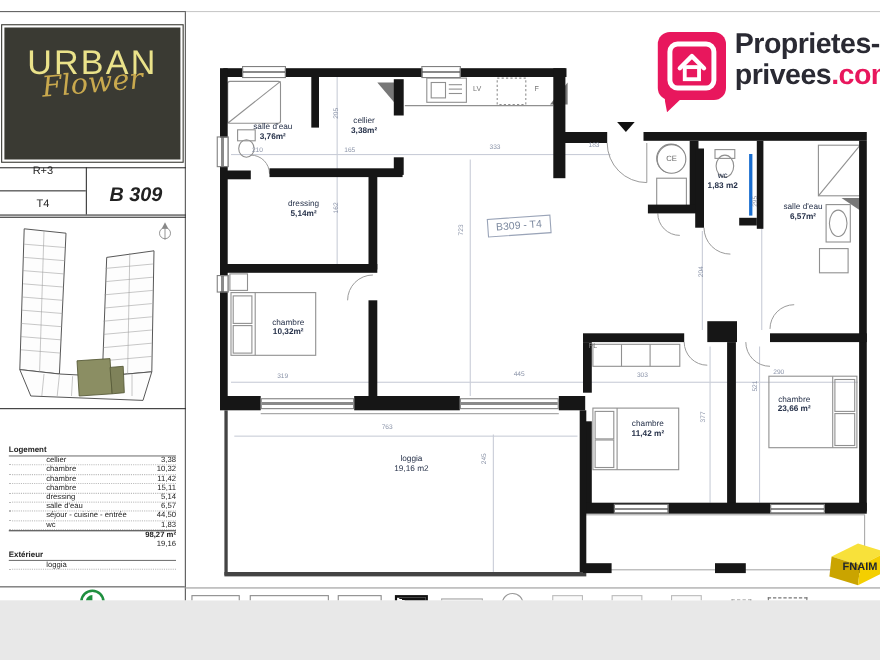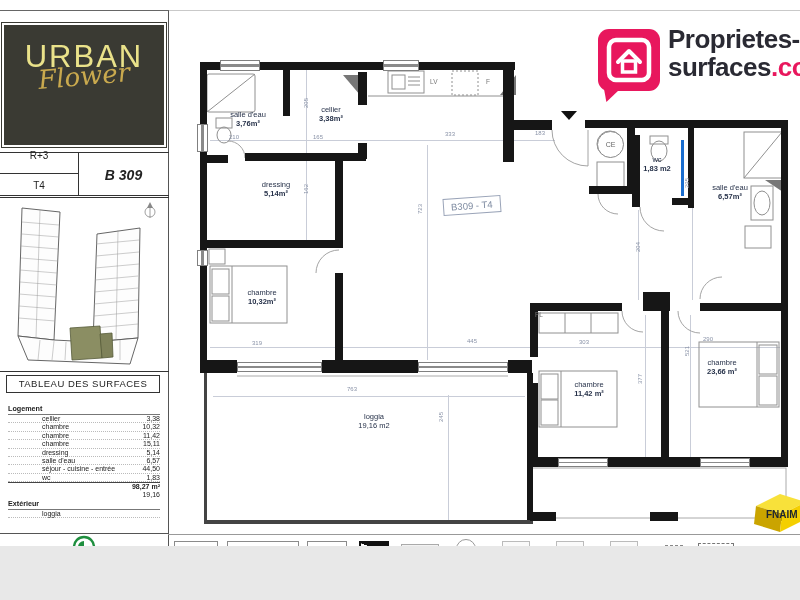--- a/index.html
+++ b/index.html
@@ -25,21 +25,21 @@
        font-size:7px;color:#666;text-align:center;line-height:25px;background:#fff;}
   .tri-entry{position:absolute;left:561px;top:111px;width:0;height:0;
        border-left:8px solid transparent;border-right:8px solid transparent;border-top:9px solid #111;}
   .blueline{position:absolute;left:681px;top:140px;width:3px;height:56px;background:#1a6ed0;}
   
   .logo-frame{position:absolute;left:1px;top:22px;width:164px;height:124px;border:1px solid #3a3a34;background:#fff;}
   .logo-dark{position:absolute;left:2px;top:2px;right:2px;bottom:2px;background:#3a3a33;text-align:center;overflow:hidden;}
   .logo-urban{margin-top:14px;font-size:31px;letter-spacing:2px;color:#eae28a;font-weight:400;}
   .logo-flower{margin-top:-14px;font-family:"DejaVu Serif",serif;font-style:italic;font-size:26px;color:#c9a94e;transform:rotate(-5deg);}
   .cell{position:absolute;font-size:10px;text-align:center;color:#222;}
-  .unitnum{font-size:14px;font-weight:bold;font-style:italic;}
+  .unitnum{font-size:18px;font-weight:bold;font-style:italic;}
   .surf-title{position:absolute;left:6px;top:375px;width:152px;height:16px;border:1px solid #333;
       font-size:9.5px;letter-spacing:.5px;text-align:center;line-height:16px;color:#222;}
   .surf-table{position:absolute;left:8px;top:403px;width:152px;font-size:7px;}
   .sgroup{font-weight:bold;font-size:7.2px;border-bottom:1px solid #777;padding:1px 0;}
   .srow{display:flex;justify-content:space-between;border-bottom:1px dotted #bbb;line-height:7.4px;}
   .srow .sl{padding-left:34px;}
   .total{border-top:1px solid #444;border-bottom:none;font-weight:bold;}
   .extv{border-bottom:none;}
   
   .pp-square{position:absolute;left:598px;top:29px;width:62px;height:62px;background:#e8175d;border-radius:11px;}
@@ -130,21 +130,20 @@
     </g>
     <polygon points="62,128 92,126 94,158 64,160" fill="#8b8e63" stroke="#565a38" stroke-width="0.8"></polygon>
     <polygon points="92,134 104,133 105,157 94,158" fill="#7f825a" stroke="#565a38" stroke-width="0.8"></polygon>
     <g>
       <circle cx="142" cy="12" r="5" fill="none" stroke="#888" stroke-width="0.8"></circle>
       <line x1="142" y1="4" x2="142" y2="18" stroke="#888" stroke-width="0.8"></line>
       <polygon points="139,8 142,2 145,8" fill="#888"></polygon>
     </g>
   </svg>
 
-  <div class="surf-title">TABLEAU DES SURFACES</div>
   <div class="surf-table">
     <div class="sgroup">Logement</div>
     <div class="srow">
         <span class="sl">cellier</span>
         <span class="sv">3,38</span>
       </div>
     <div class="srow">
         <span class="sl">chambre</span>
         <span class="sv">10,32</span>
       </div>
@@ -198,21 +197,21 @@
   <div class="pp-square">
     <svg width="62" height="62" viewBox="0 0 62 62">
       <rect x="11" y="11" width="40" height="40" rx="7" fill="none" stroke="#fff" stroke-width="4.5"></rect>
       <path d="M20,33 L31,22 L42,33" fill="none" stroke="#fff" stroke-width="4" stroke-linecap="round" stroke-linejoin="round"></path>
       <rect x="24.5" y="32" width="13" height="11" fill="none" stroke="#fff" stroke-width="3.5"></rect>
     </svg>
   </div>
   <div class="pp-tail"></div>
   <div class="pp-text">
     <div><span>Proprietes-</span></div>
-    <div><span>surfaces</span><span class="pp-accent">.com</span></div>
+    <div><span>privees</span><span class="pp-accent">.com</span></div>
   </div>
 
   <div class="gl" style="left:210px;top:140px;width:345px;height:1px"></div>
   <div class="gl" style="left:427px;top:145px;width:1px;height:215px"></div>
   <div class="gl" style="left:210px;top:347px;width:570px;height:1px"></div>
   <div class="gl" style="left:448px;top:395px;width:1px;height:125px"></div>
   <div class="gl" style="left:213px;top:396px;width:312px;height:1px"></div>
   <div class="gl" style="left:692px;top:135px;width:1px;height:165px"></div>
   <div class="gl" style="left:645px;top:315px;width:1px;height:142px"></div>
   <div class="gl" style="left:690px;top:315px;width:1px;height:142px"></div>

